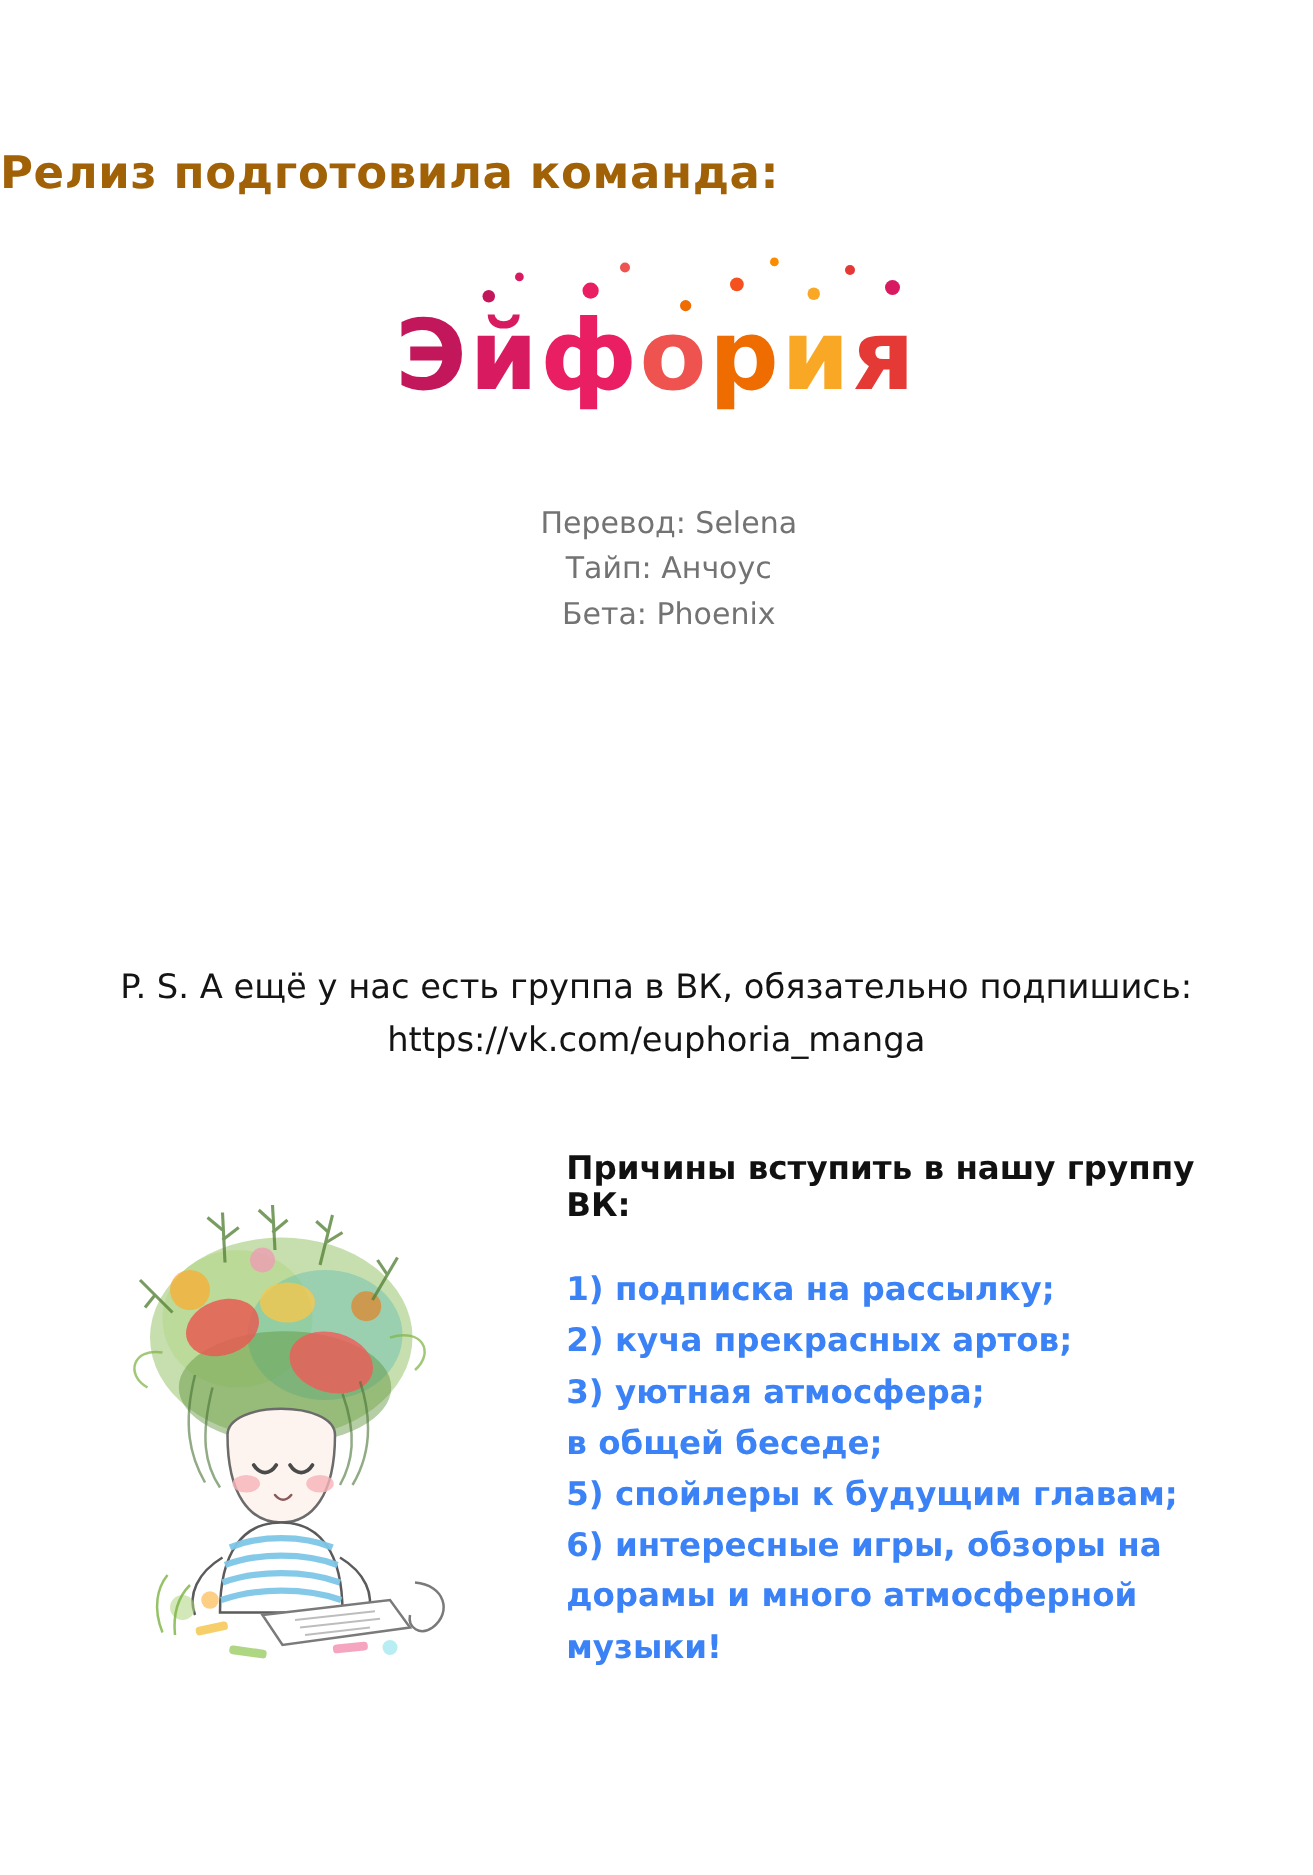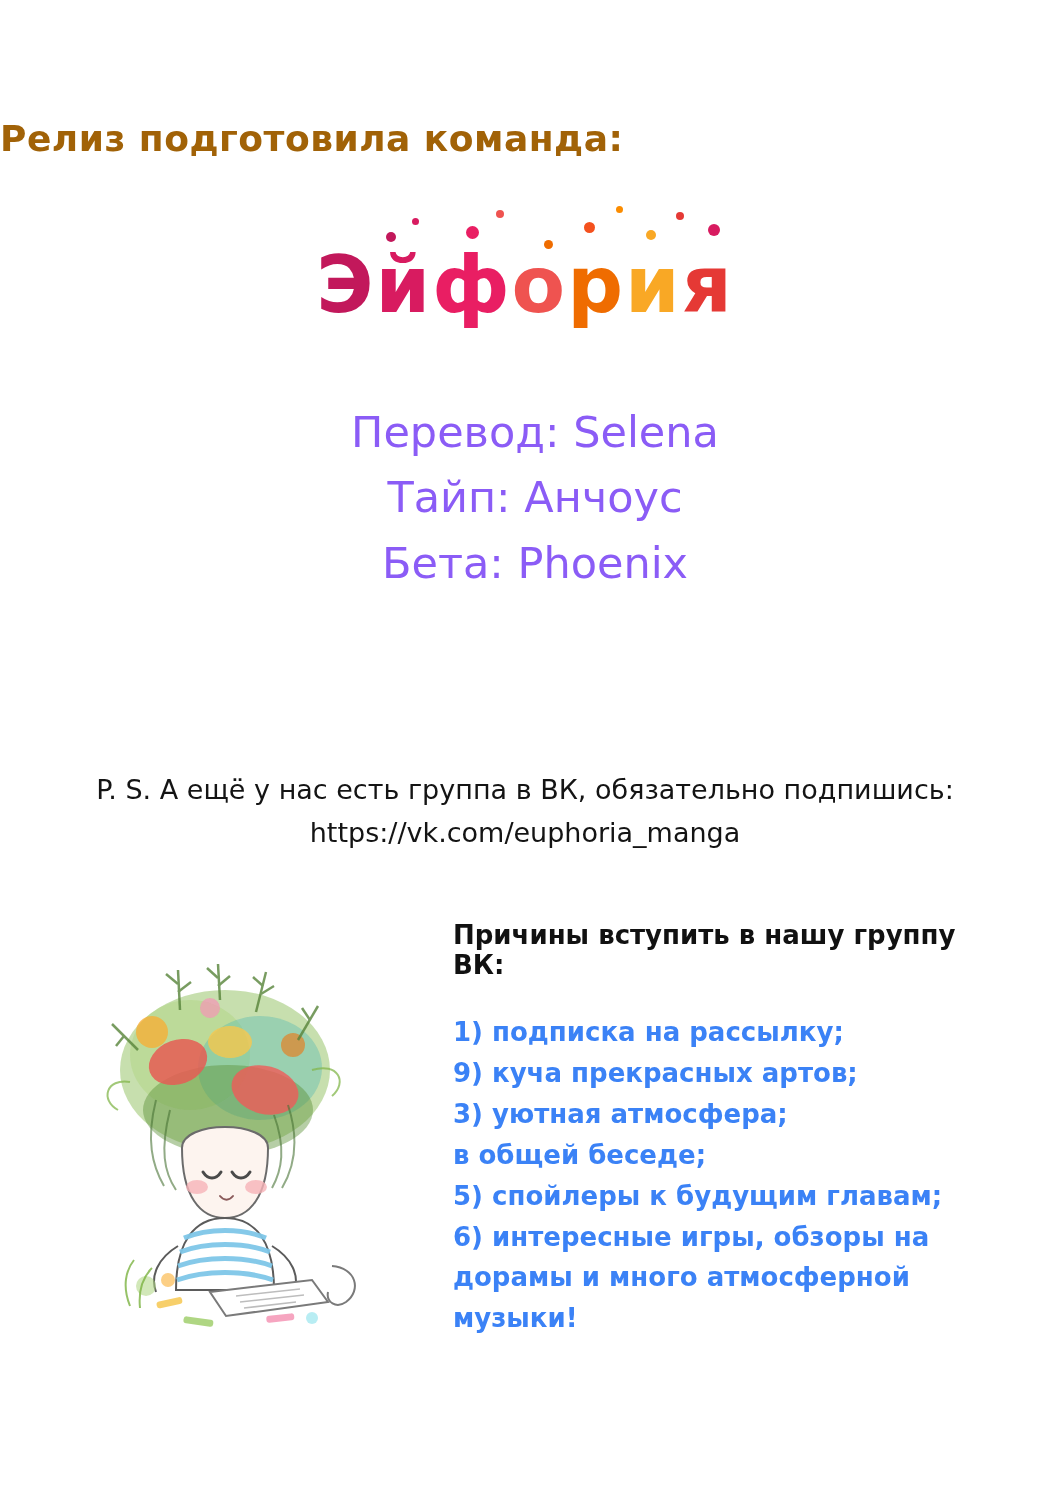--- a/index.html
+++ b/index.html
@@ -73,23 +73,23 @@
 
   
   .credits {
     position: absolute;
     top: 400px;
     left: 0;
     width: 100%;
     text-align: center;
   }
   .credits .line {
-    font-size: 43px;
+    font-size: 24px;
     line-height: 1.52;
-    color: #8b5cf6;
+    color: #737373;
     font-weight: 500;
     margin-left: 20px;
   }
 
   
   .ps {
     position: absolute;
     top: 768px;
     left: 0;
     width: 100%;
@@ -166,21 +166,21 @@
   </div>
 
   <div class="ps">
     <div class="ps-line">P. S. А ещё у нас есть группа в ВК, обязательно подпишись:</div>
     <div class="ps-line">https://vk.com/euphoria_manga</div>
   </div>
 
   <div class="reasons">
     <div class="reasons-title">Причины вступить в нашу группу ВК:</div>
     <div class="reason">1) подписка на рассылку;</div>
-    <div class="reason">9) куча прекрасных артов;</div>
+    <div class="reason">2) куча прекрасных артов;</div>
     <div class="reason">3) уютная атмосфера;</div>
     <div class="reason">в общей беседе;</div>
     <div class="reason">5)  спойлеры к будущим главам;</div>
     <div class="reason">6) интересные игры, обзоры на</div>
     <div class="reason">дорамы и много атмосферной</div>
     <div class="reason">музыки!</div>
   </div>
 
   <div class="illus">
     <svg viewBox="0 0 330 400" width="330" height="400">

